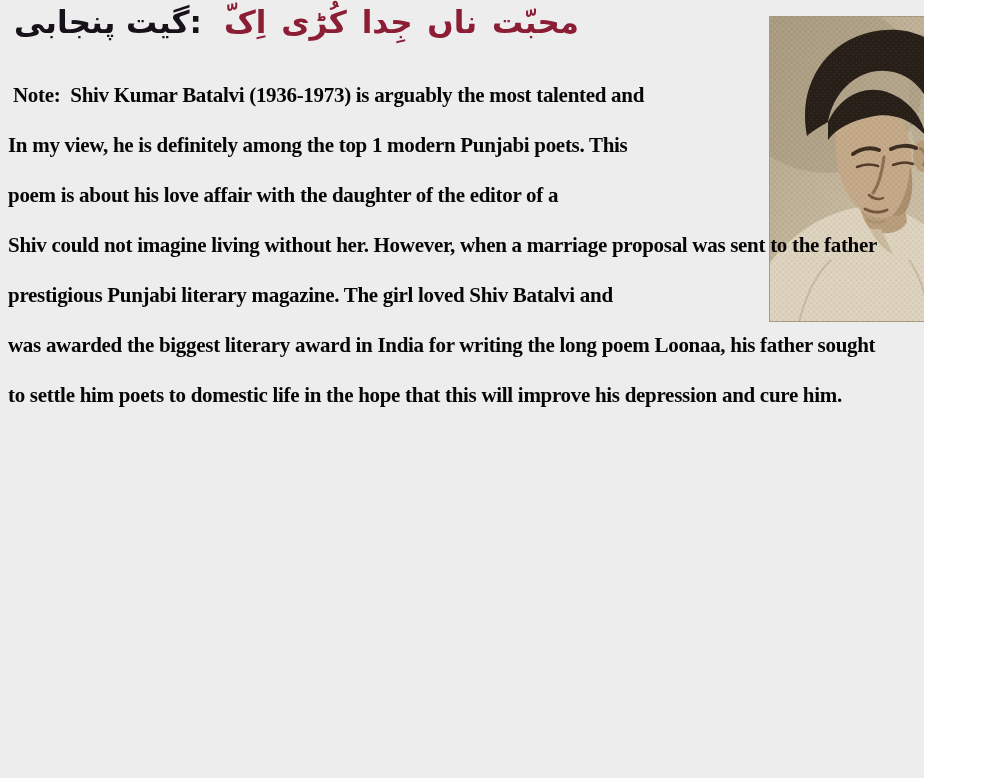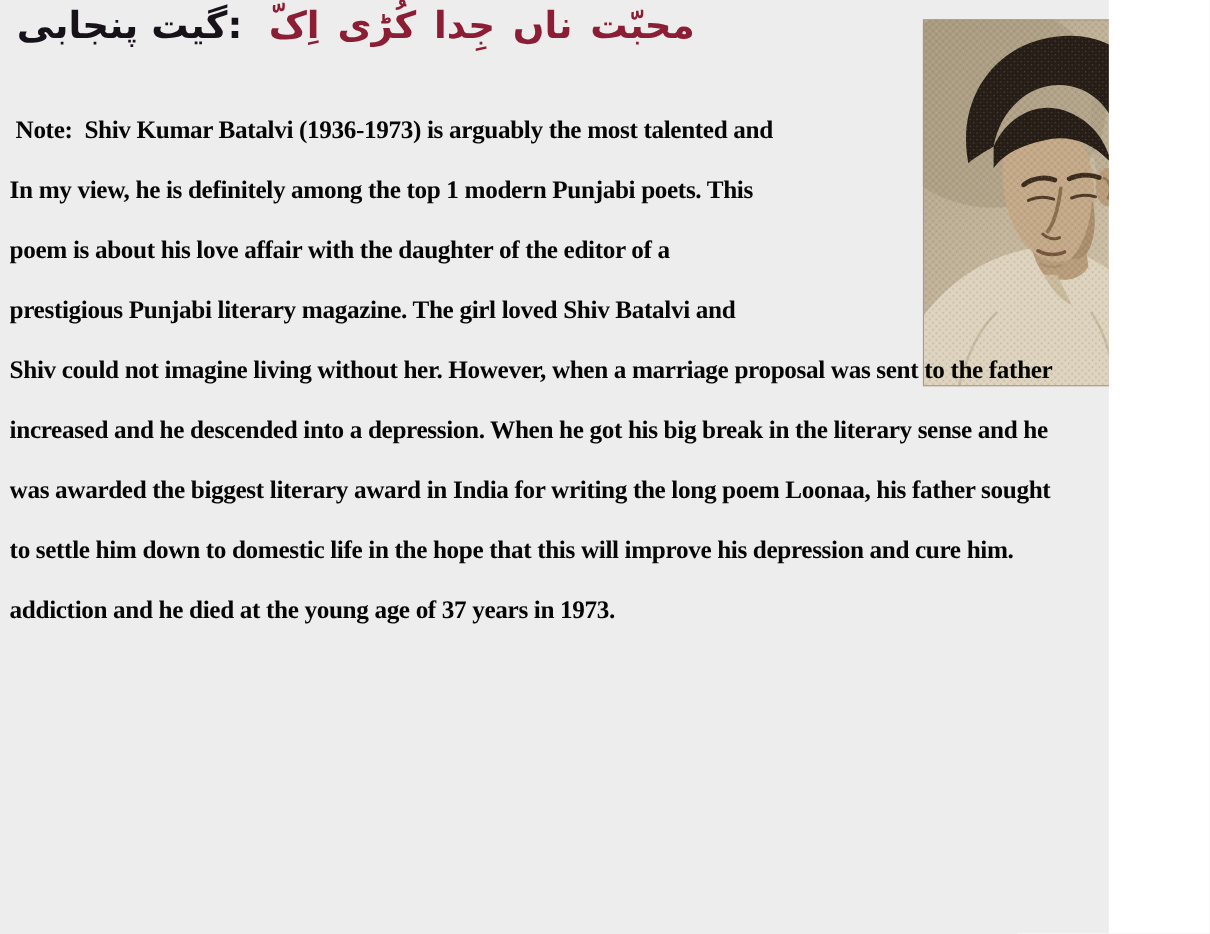--- a/index.html
+++ b/index.html
@@ -24,21 +24,21 @@
     white-space: nowrap;
   }
   .title-label { color: #17121a; letter-spacing: 0; }
   .title-song  { color: #8b1e34; margin-left: 22px; }
   .uw { unicode-bidi: isolate; direction: ltr; display: inline-block; }
   .title-song .uw { margin-right: 4px; }
   
   .note {
     position: absolute;
     left: 8px;
-    top: 83px;
+    top: 70px;
     width: 994px;
   }
   .note-line {
     height: 50px;
     line-height: 50px;
     font-size: 21px;
     font-weight: bold;
     letter-spacing: -0.3px;
     color: #060606;
     white-space: nowrap;
@@ -110,21 +110,19 @@
 
       <rect width="209" height="306" fill="url(#ht)"></rect>
       <rect x="0.5" y="0.5" width="208" height="305" fill="none" stroke="#a8997e" stroke-width="1"></rect>
     </svg>
   </div>
 
   <div class="note">
       <div class="note-line">&nbsp;Note:&nbsp; Shiv Kumar Batalvi (1936-1973) is arguably the most talented and</div>
       <div class="note-line">In my view, he is definitely among the top 1 modern Punjabi poets. This</div>
       <div class="note-line">poem is about his love affair with the daughter of the editor of a</div>
+      <div class="note-line">Shiv could not imagine living without her. However, when a marriage proposal was sent to the father</div>
       <div class="note-line">prestigious Punjabi literary magazine. The girl loved Shiv Batalvi and</div>
-      <div class="note-line">Shiv could not imagine living without her. However, when a marriage proposal was sent to the father</div>
-      <div class="note-line">increased and he descended into a depression. When he got his big break in the literary sense and he</div>
       <div class="note-line">was awarded the biggest literary award in India for writing the long poem Loonaa, his father sought</div>
-      <div class="note-line">to settle him down to domestic life in the hope that this will improve his depression and cure him.</div>
-      <div class="note-line">addiction and he died at the young age of 37 years in 1973.</div>
+      <div class="note-line">to settle him poets to domestic life in the hope that this will improve his depression and cure him.</div>
     </div>
 
 </div>
 
 </body></html>

